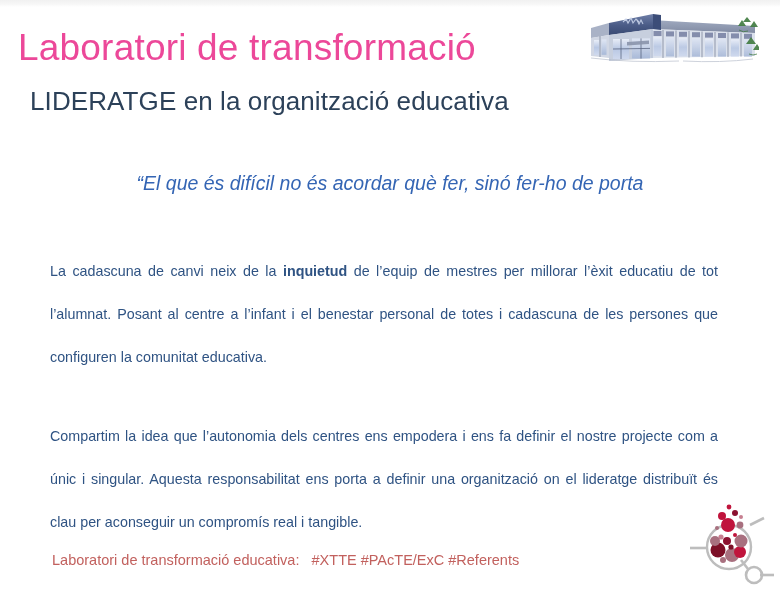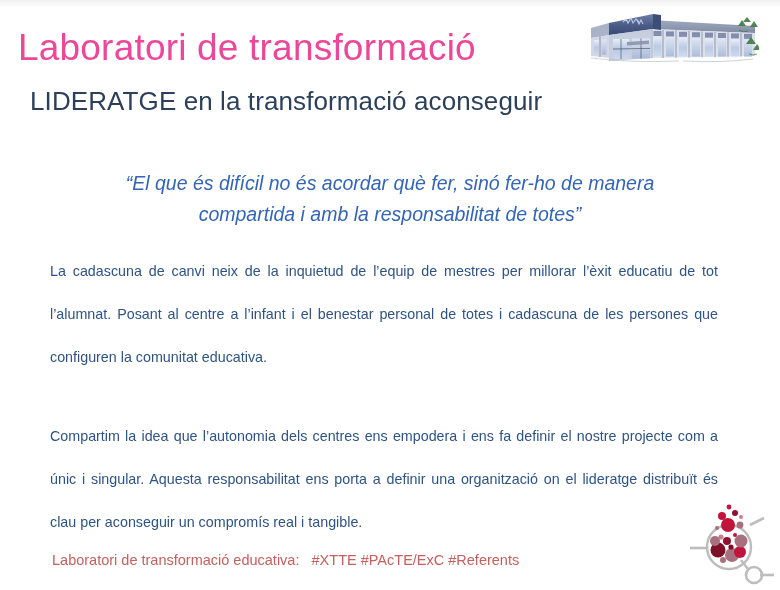--- a/index.html
+++ b/index.html
@@ -72,21 +72,21 @@
     position: absolute;
     left: 50px;
     width: 668px;
     font-size: 14.3px;
     line-height: 43px;
     color: #2f5383;
     text-align: justify;
   }
   .para.p1 { top: 250px; }
   .para.p2 { top: 415px; }
-  .para b { font-weight: normal; }
+  .para b { font-weight: bold; }
   
   .footer {
     position: absolute;
     left: 52px;
     top: 552px;
     font-size: 14.5px;
     color: #c2615e;
     white-space: pre;
   }
   
@@ -99,21 +99,21 @@
   }
 </style>
 </head>
 <body>
 
 <div class="slide">
 
   <div class="top-strip"></div>
 
   <div class="title">Laboratori de transformació</div>
-  <div class="subtitle">LIDERATGE en la transformació aconseguir</div>
+  <div class="subtitle">LIDERATGE en la organització educativa</div>
 
   <div class="building">
     <svg viewBox="0 0 176 62" width="176" height="62" aria-hidden="true">
       <defs>
         <linearGradient id="roofG" x1="0" y1="0" x2="0" y2="1">
           <stop offset="0%" stop-color="#6f7fa8"></stop>
           <stop offset="55%" stop-color="#4a5b86"></stop>
           <stop offset="100%" stop-color="#394a73"></stop>
         </linearGradient>
         <linearGradient id="glassG" x1="0" y1="0" x2="0" y2="1">
@@ -207,22 +207,21 @@
       </g>
 
       <g stroke="#9aa3b5" stroke-width="0.9" opacity="0.55" fill="none">
         <path d="M8 52 q40 5 88 3"></path>
         <path d="M100 55 q38 2 70 -2"></path>
       </g>
     </svg>
   </div>
 
   <div class="quote">
-    <div>“El que és difícil no és acordar què fer, sinó fer-ho de manera</div>
-    <div>compartida i amb la responsabilitat de totes”</div>
+    <div>“El que és difícil no és acordar què fer, sinó fer-ho de porta</div>
   </div>
 
   <div class="para p1"><span>La cadascuna de canvi neix de la </span><b>inquietud</b><span> de l’equip de mestres per millorar l’èxit educatiu de tot l’alumnat. Posant al centre a l’infant i el benestar personal de totes i cadascuna de les persones que configuren la comunitat educativa.</span></div>
 
   <div class="para p2">Compartim la idea que l’autonomia dels centres ens empodera i ens fa definir el nostre projecte com a únic i singular. Aquesta responsabilitat ens porta a definir una organització on el lideratge distribuït és clau per aconseguir un compromís real i tangible.</div>
 
   <div class="footer"><span>Laboratori de transformació educativa:</span><span>   </span><span>#XTTE #PAcTE/ExC #Referents</span></div>
 
   <div class="molecule">
     <svg viewBox="0 0 88 84" width="88" height="84" aria-hidden="true">

